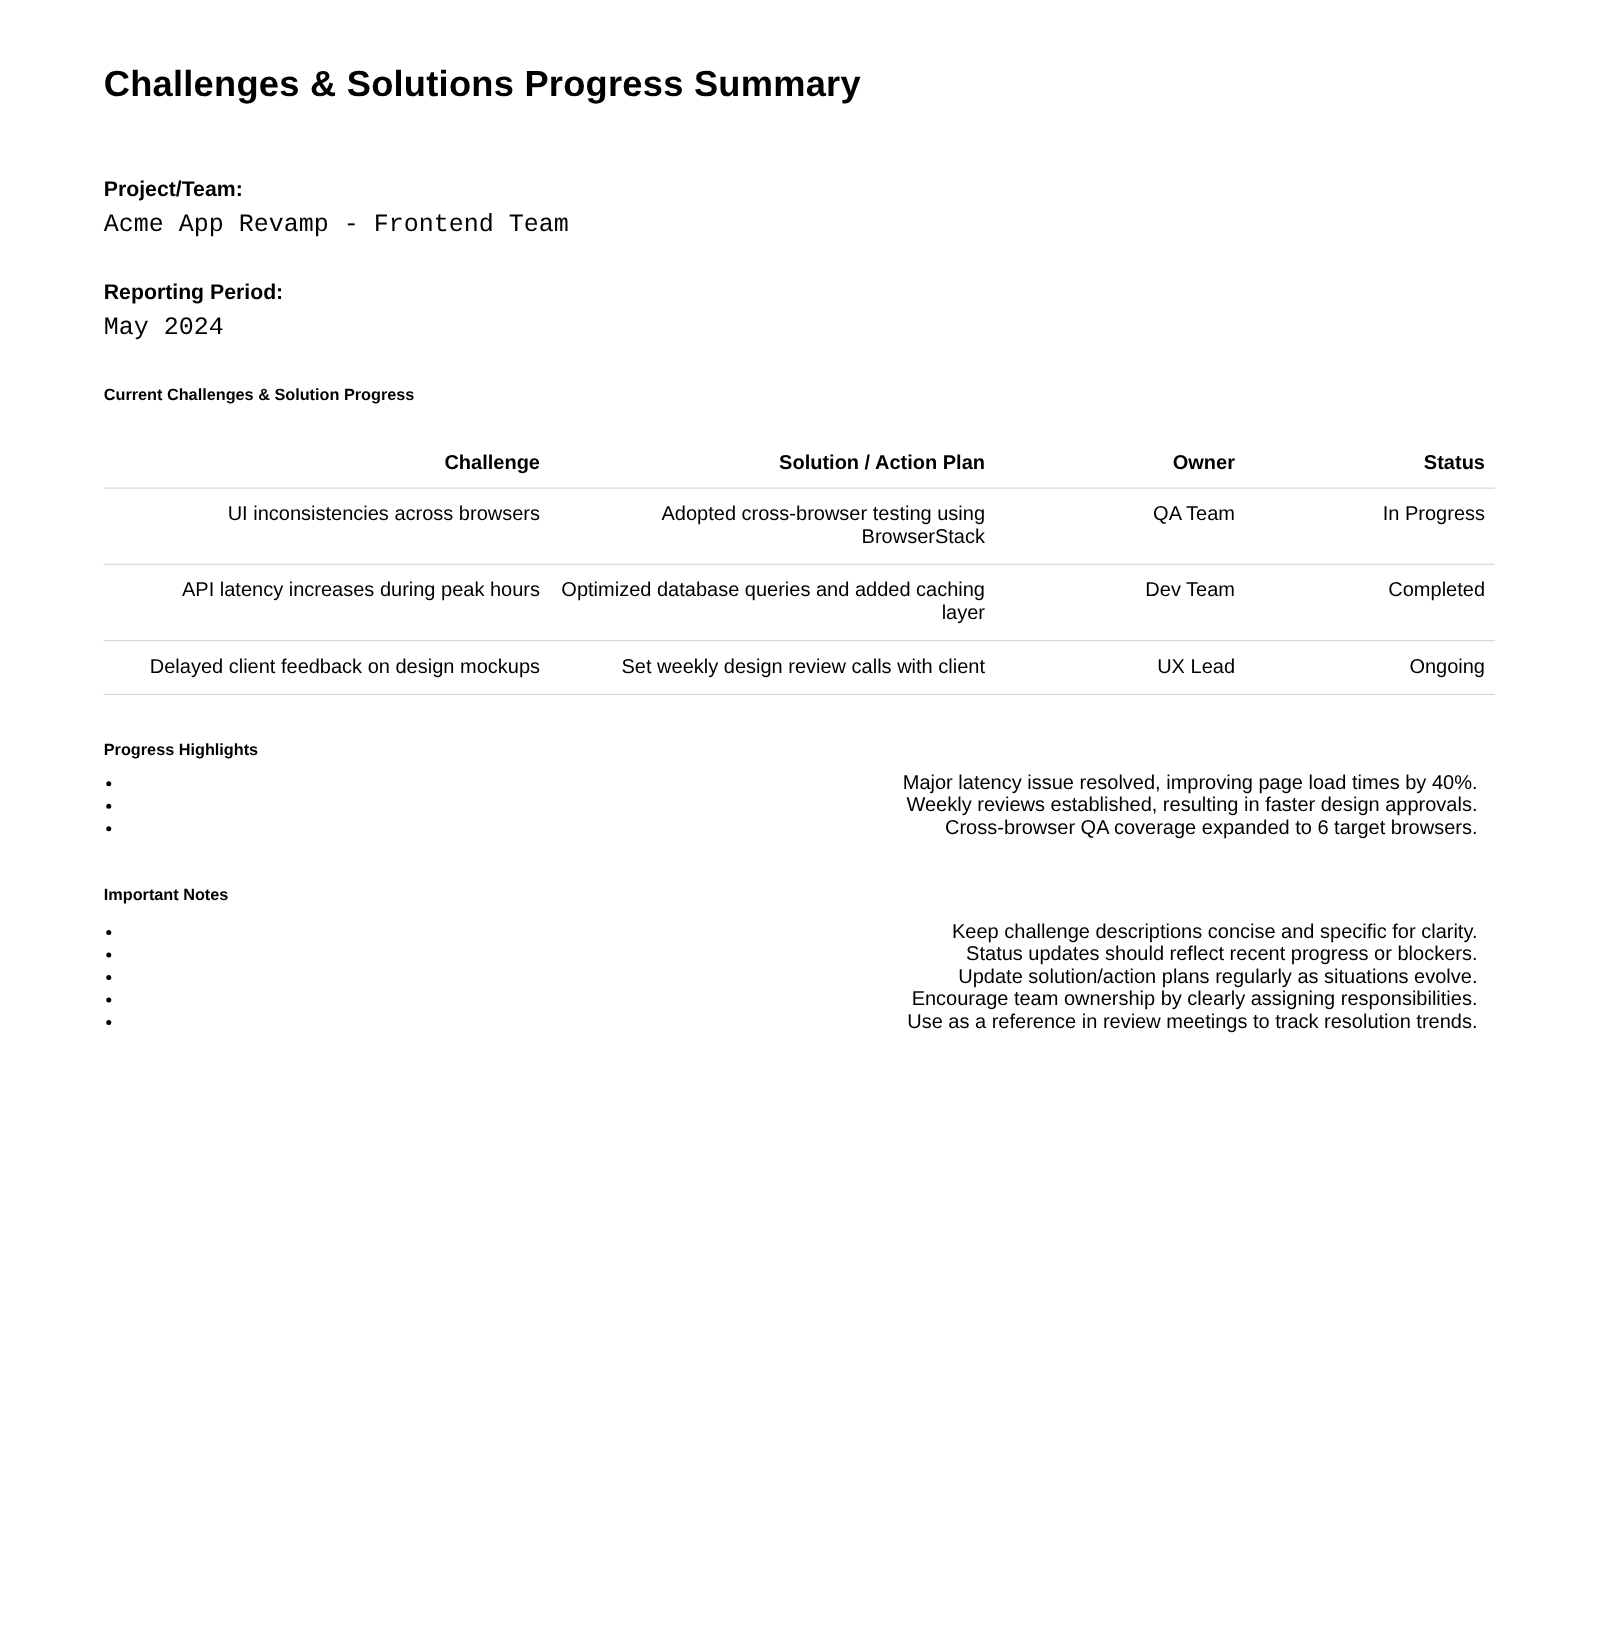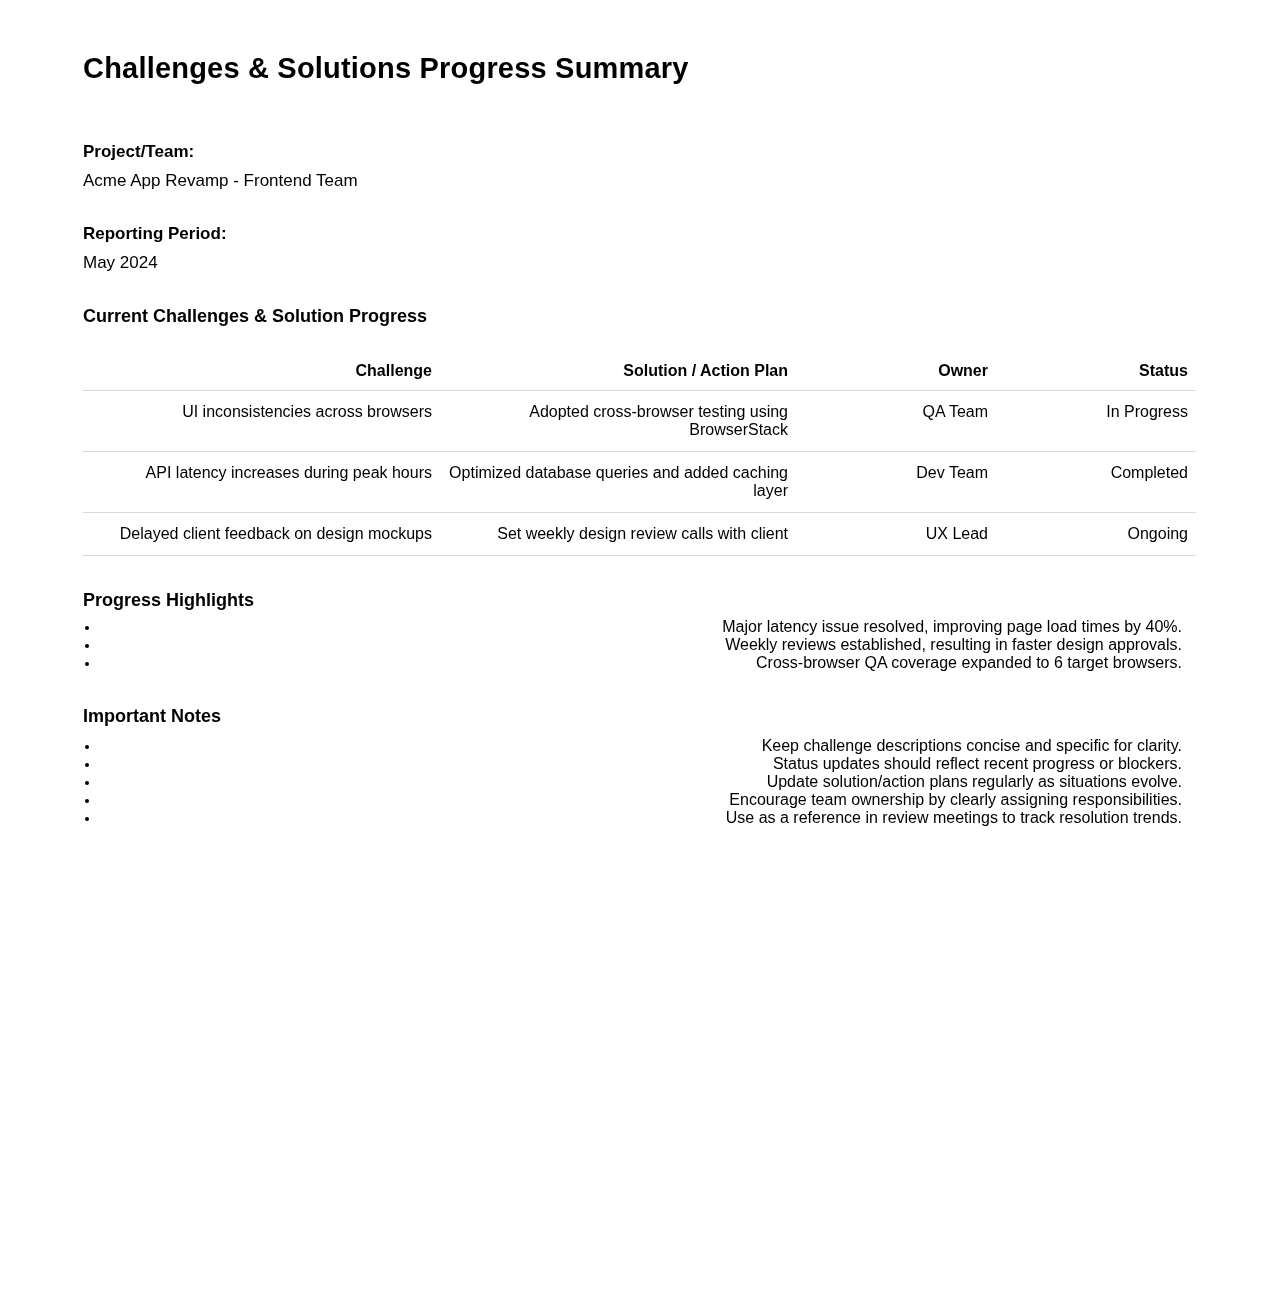--- a/index.html
+++ b/index.html
@@ -26,26 +26,27 @@
   .field-label {
     font-size: 17px;
     font-weight: 700;
     line-height: 20px;
     margin: 34px 0 0 0;
   }
   .field-label.first {
     margin-top: 58px;
   }
   .field-value {
-    font-size: 17px;
+    font-size: 20px;
     line-height: 18px;
     margin: 10px 0 0 0;
+    font-family: Liberation Mono, monospace;
   }
   .section-heading {
-    font-size: 18px;
+    font-size: 13px;
     font-weight: 700;
     line-height: 20px;
     margin: 34px 0 0 0;
   }
   table.challenges {
     margin-top: 26px;
     border-collapse: collapse;
     table-layout: fixed;
     width: 1113px;
   }

